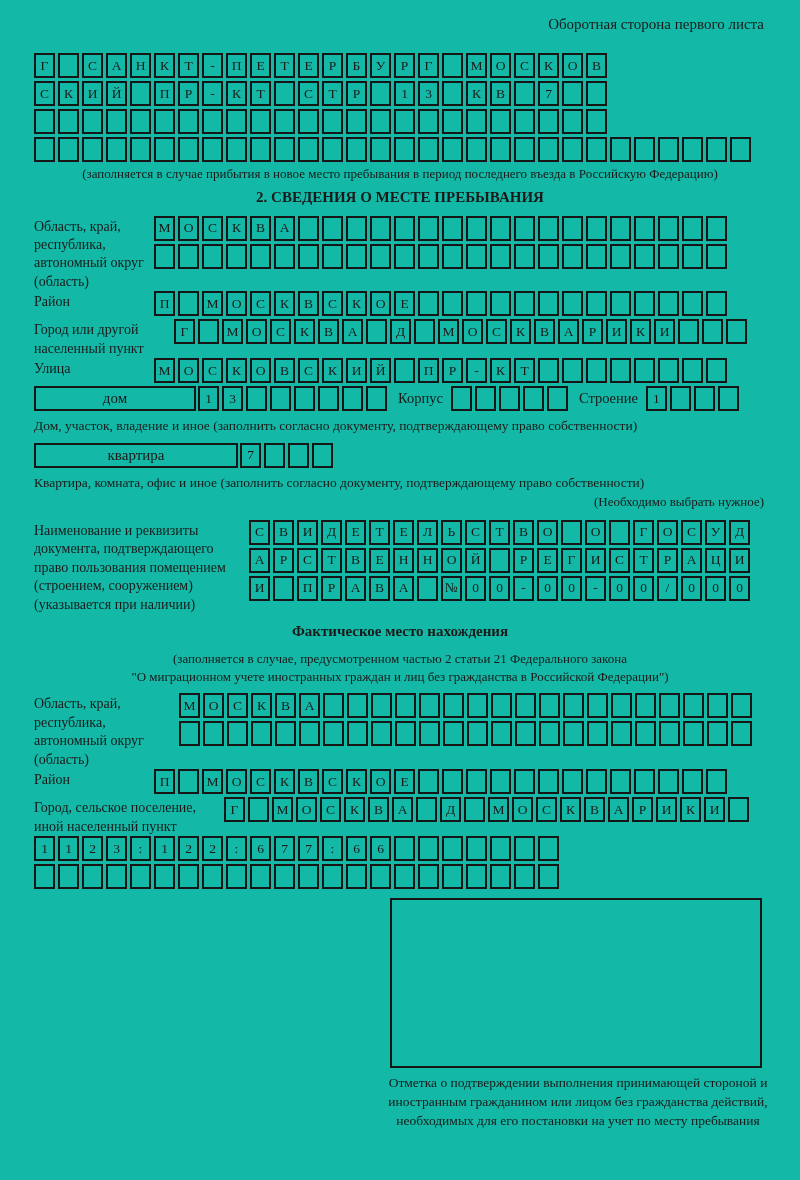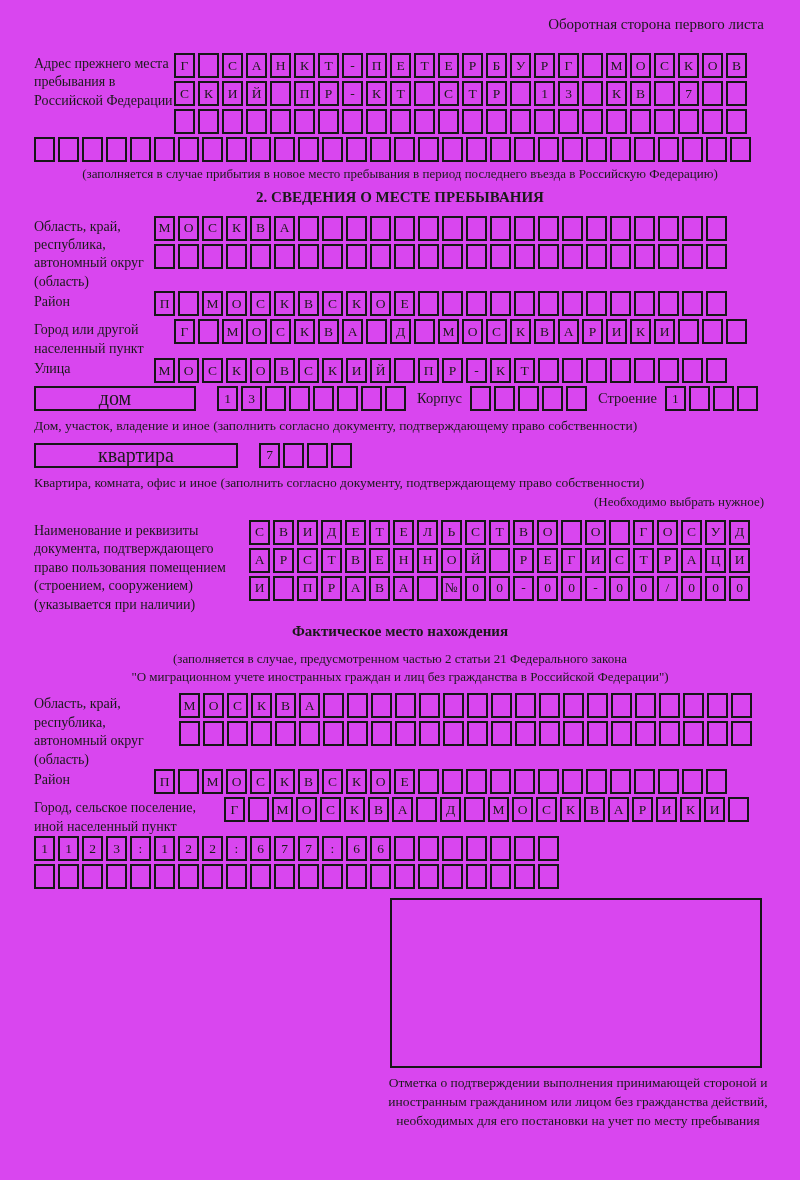--- a/index.html
+++ b/index.html
@@ -1,36 +1,36 @@
 <!DOCTYPE html>
 <html><head>
 <meta charset="utf-8">
 <style>
   html,body { margin:0; padding:0; background:#fff; }
   .page {
     position:relative; width:800px; height:1180px; box-sizing:border-box;
-    padding:0 34px; overflow:hidden; background:#d946ef; color:#1a1a1a;
+    padding:0 34px; overflow:hidden; background:#14b8a6; color:#1a1a1a;
     font-family:"Liberation Serif", serif;
   }
   .hdr-right { text-align:right; font-size:15px; padding:16px 2px 0 0; }
 
   .frow { display:flex; align-items:flex-start; }
   .lbl { font-size:14px; line-height:1.32; flex:none; padding-top:2px; }
   .w140 { width:140px; } .w120 { width:120px; } .w145 { width:145px; }
   .w190 { width:190px; } .w215 { width:215px; }
 
   .grid { display:flex; margin-bottom:3px; }
   .cell {
     flex:none; width:17px; height:21px; border:2px solid #161616; margin-right:3px;
     display:flex; align-items:center; justify-content:center;
     font-size:13.5px; font-family:"Liberation Serif", serif;
   }
   .bigbox {
-    flex:none; height:21px; border:2px solid #161616; margin-right:21px;
-    display:flex; align-items:center; justify-content:center; font-size:20px;
+    flex:none; height:21px; border:2px solid #161616; margin-right:2px;
+    display:flex; align-items:center; justify-content:center; font-size:15px;
   }
   .domw { width:158px; } .kvw { width:200px; }
   .inline-lbl { font-size:14.5px; line-height:25px; margin:0 8px; flex:none; }
 
   .note-c { font-size:13px; text-align:center; line-height:1.35; }
   .note-l { font-size:13.5px; text-align:left; line-height:1.35; }
   .title { font-weight:bold; text-align:center; font-size:15px; }
 
   .chk {
     flex:none; width:22px; height:26px; border:2px solid #161616;
@@ -60,21 +60,20 @@
   }
 </style>
 </head>
 <body>
 
 <div class="page">
 
   <div class="hdr-right">Оборотная сторона первого листа</div>
 
   <div class="frow mt-s1">
-    <div class="lbl w140">Адрес прежнего места пребывания в Российской Федерации</div>
     <div>
       <div class="grid">
           <span class="cell">Г</span>
           <span class="cell"></span>
           <span class="cell">С</span>
           <span class="cell">А</span>
           <span class="cell">Н</span>
           <span class="cell">К</span>
           <span class="cell">Т</span>
           <span class="cell">-</span>

